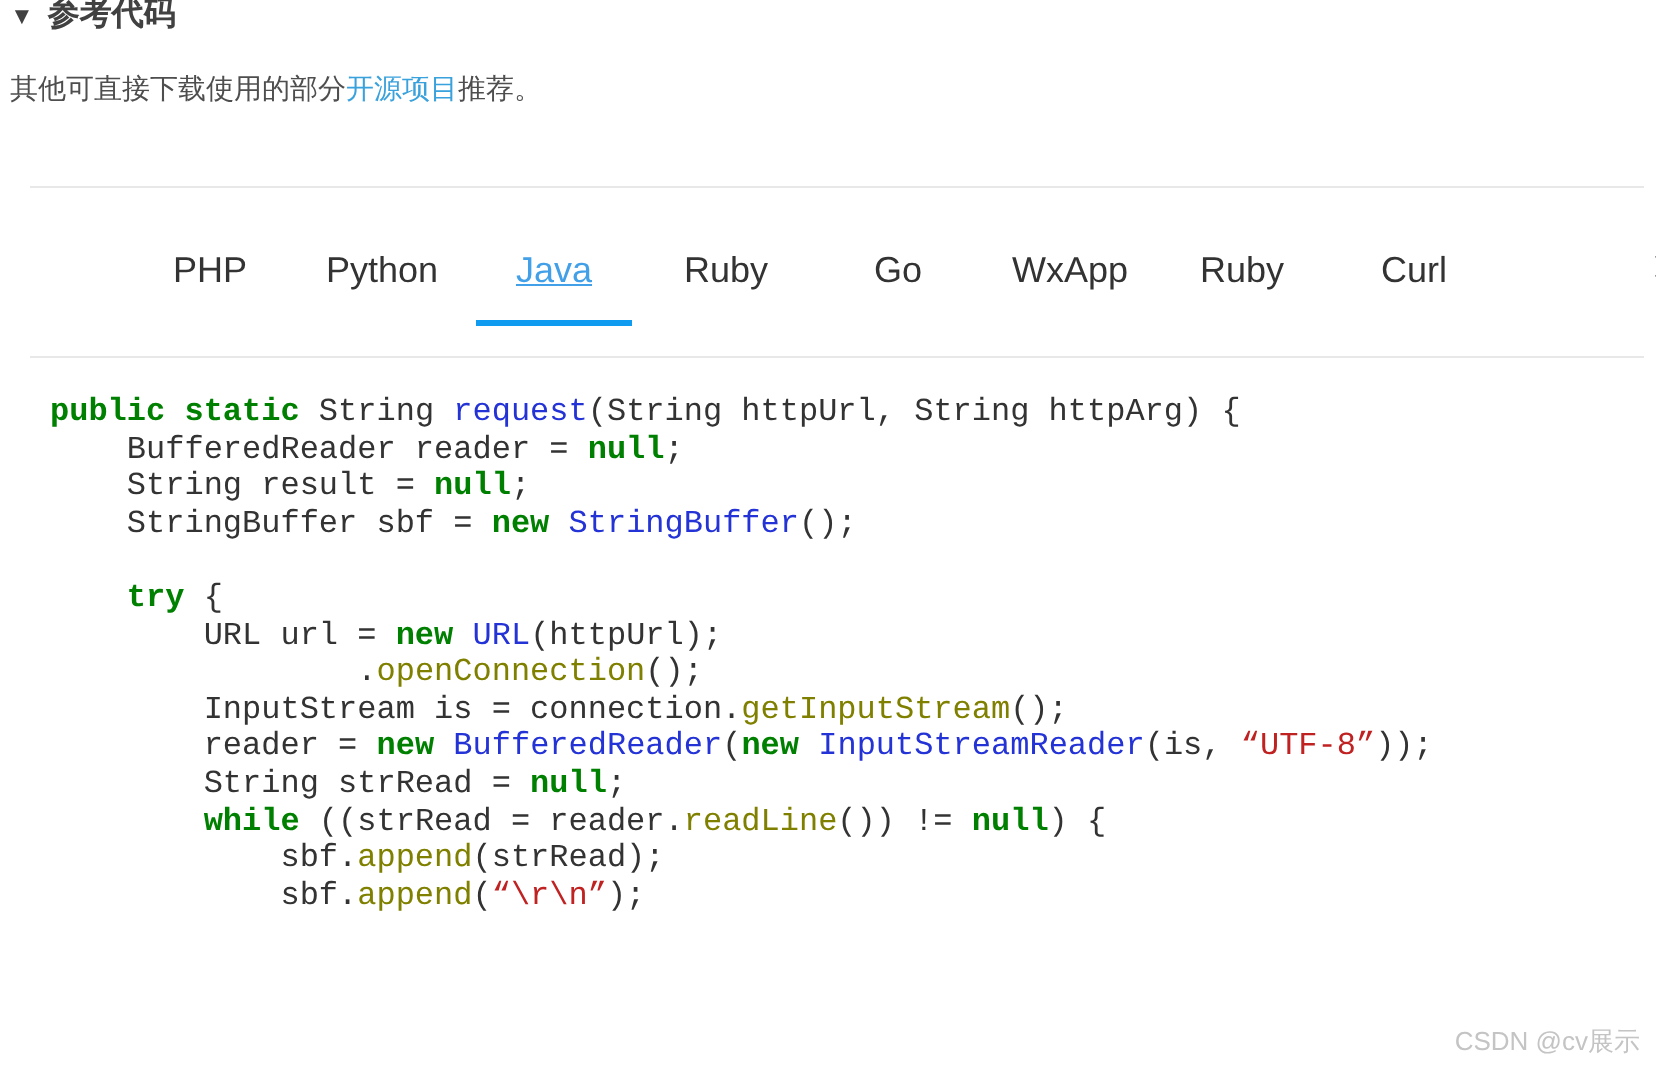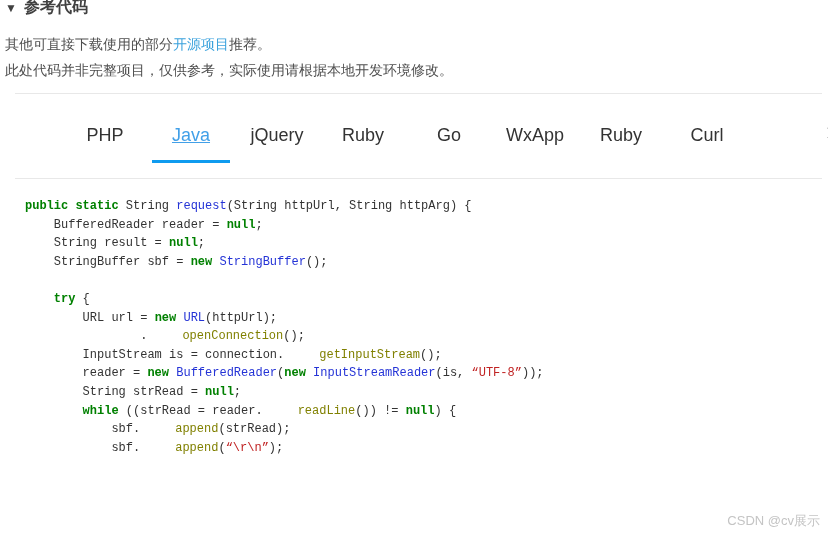--- a/index.html
+++ b/index.html
@@ -31,52 +31,51 @@
   .tab-bar{position:absolute;left:62px;top:112px;height:51px;display:flex;}
   .tab{position:relative;width:86px;text-align:center;padding-top:13px;font-size:18px;
     color:#333;cursor:pointer;}
   .tab.active{color:var(--tab-active-text);text-decoration:underline;}
   .tab.active::after{content:"";position:absolute;left:4px;right:4px;bottom:0;height:3px;
     background:var(--tab-underline);}
   .tabs-more{position:absolute;right:-7px;top:118px;font-size:26px;color:#777;
     cursor:pointer;line-height:26px;}
 
   .code-block{position:absolute;left:25px;top:197px;right:0;height:308px;overflow:hidden;
-    font-family:"Liberation Mono",monospace;font-size:12px;line-height:18.6px;color:#333;}
+    font-family:"Liberation Mono",monospace;font-size:16px;line-height:18.6px;color:#333;}
   .code-line{white-space:pre;height:18.6px;}
   .s-pl{color:#333;}
   .s-kw{color:var(--code-keyword);font-weight:bold;}
   .s-cls{color:var(--code-class);}
-  .s-mth{color:var(--code-method);margin-left:35px;}
+  .s-mth{color:var(--code-method);}
   .s-str{color:var(--code-string);}
 
   .watermark{position:absolute;right:8px;top:512px;font-size:13px;color:#c4c4c4;}
 </style>
 </head>
 <body>
 
 <div class="page">
 
   <div class="section-header">
     <span class="tri">▼</span>
     <span>参考代码</span>
   </div>
 
   <div class="intro-line l1">
     <span>其他可直接下载使用的部分</span><a>开源项目</a><span>推荐。</span>
   </div>
 
-  <div class="intro-line l2">此处代码并非完整项目，仅供参考，实际使用请根据本地开发环境修改。</div>
 
   <div class="divider d1"></div>
 
   <div class="tab-bar">
       <div class="tab">PHP</div>
+      <div class="tab">Python</div>
       <div class="tab active">Java</div>
-      <div class="tab">jQuery</div>
       <div class="tab">Ruby</div>
       <div class="tab">Go</div>
       <div class="tab">WxApp</div>
       <div class="tab">Ruby</div>
       <div class="tab">Curl</div>
     </div>
   <div class="tabs-more">›</div>
 
   <div class="divider d2"></div>
 

